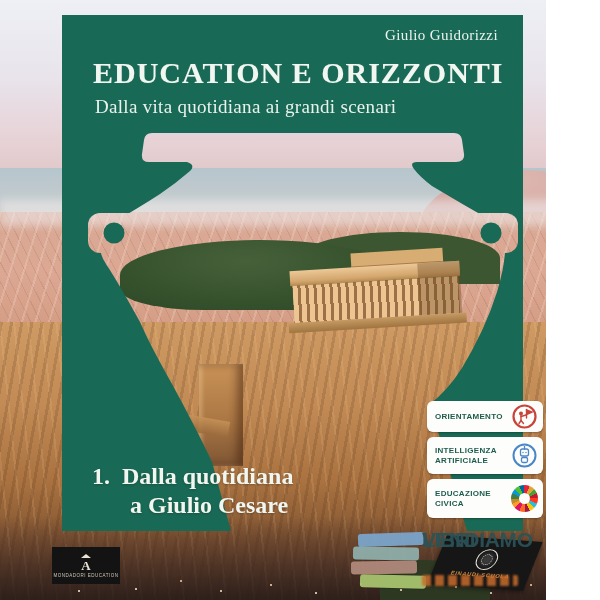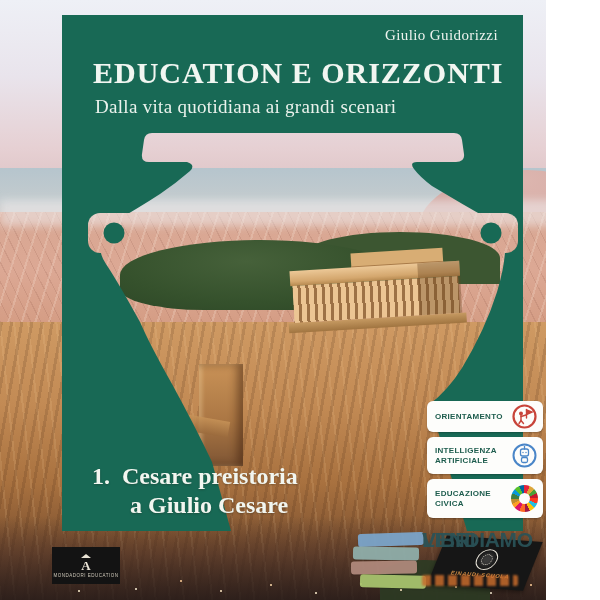--- a/index.html
+++ b/index.html
@@ -174,21 +174,21 @@
   </svg>
 
   <div class="authors">
     <span class="author-right">Giulio Guidorizzi</span>
   </div>
   <div class="title">EDUCATION E ORIZZONTI</div>
   <div class="subtitle">Dalla vita quotidiana ai grandi scenari</div>
   <div class="volume">
     <div class="vol-row">
       <span class="vol-num">1.</span>
-      <span class="vol-l1">Cesare preistoria</span>
+      <span class="vol-l1">Dalla quotidiana</span>
     </div>
     <div class="vol-l2">a Giulio Cesare</div>
   </div>
 
   <div class="badges">
     <div class="badge b1">
       <span class="badge-label">ORIENTAMENTO</span>
       <svg class="badge-icon" viewBox="0 0 27 27">
         <circle cx="13.5" cy="13.5" r="11" fill="none" stroke="#c8443a" stroke-width="2.2"></circle>
         <g stroke="#c8443a" stroke-width="1.4" fill="none" stroke-linecap="round">

